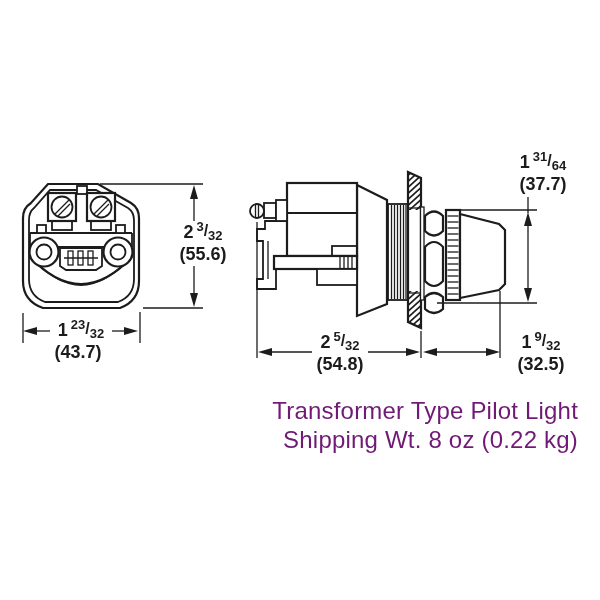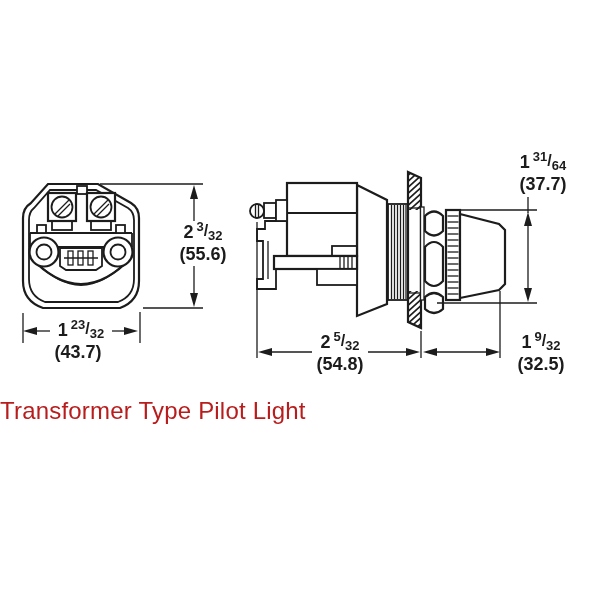--- a/index.html
+++ b/index.html
@@ -11,22 +11,22 @@
   .w{fill:#ffffff;stroke:#1c1c1c;}
   .thick{stroke-width:2.2;}
   .med{stroke-width:1.8;}
   .thin{stroke-width:1.3;}
   .hatch{stroke:#1c1c1c;stroke-width:1.6;}
   .arrow{fill:#1c1c1c;stroke:none;}
   text{fill:#1c1c1c;}
   .dim{font-family:"Liberation Sans",sans-serif;font-weight:bold;font-size:18px;}
   .fn,.fd{font-size:13px;}
   .fs{font-size:16px;}
-  .caption{position:absolute;left:0;top:396px;width:578px;text-align:left;
-           color:#b91c1c;font-size:24px;line-height:29px;letter-spacing:0.2px;}
+  .caption{position:absolute;left:0;top:396px;width:578px;text-align:right;
+           color:#701a75;font-size:24px;line-height:29px;letter-spacing:0.2px;}
 </style>
 </head>
 <body>
 
 <div class="page">
 
 <svg width="600" height="600" viewBox="0 0 600 600">
   <defs>
     <clipPath id="hatchClip">
       <polygon points="408,172 421,178 421,210 408,210"></polygon>
@@ -223,15 +223,16 @@
     <line class="ln thin" x1="436" y1="352" x2="487" y2="352"></line>
     <polygon class="arrow" points="423,352 437,348 437,356"></polygon>
     <polygon class="arrow" points="500,352 486,348 486,356"></polygon>
     <text class="dim" x="541" y="348" text-anchor="middle"><tspan>1</tspan><tspan class="fn" dx="3" dy="-7">9</tspan><tspan class="fs" dy="5">/</tspan><tspan class="fd" dy="4">32</tspan></text>
     <text class="dim" x="541" y="370" text-anchor="middle">(32.5)</text>
   </g>
 </svg>
 
 <div class="caption">
   <div>Transformer Type Pilot Light</div>
+  <div>Shipping Wt. 8 oz (0.22 kg)</div>
 </div>
 
 </div>
 
 </body></html>

